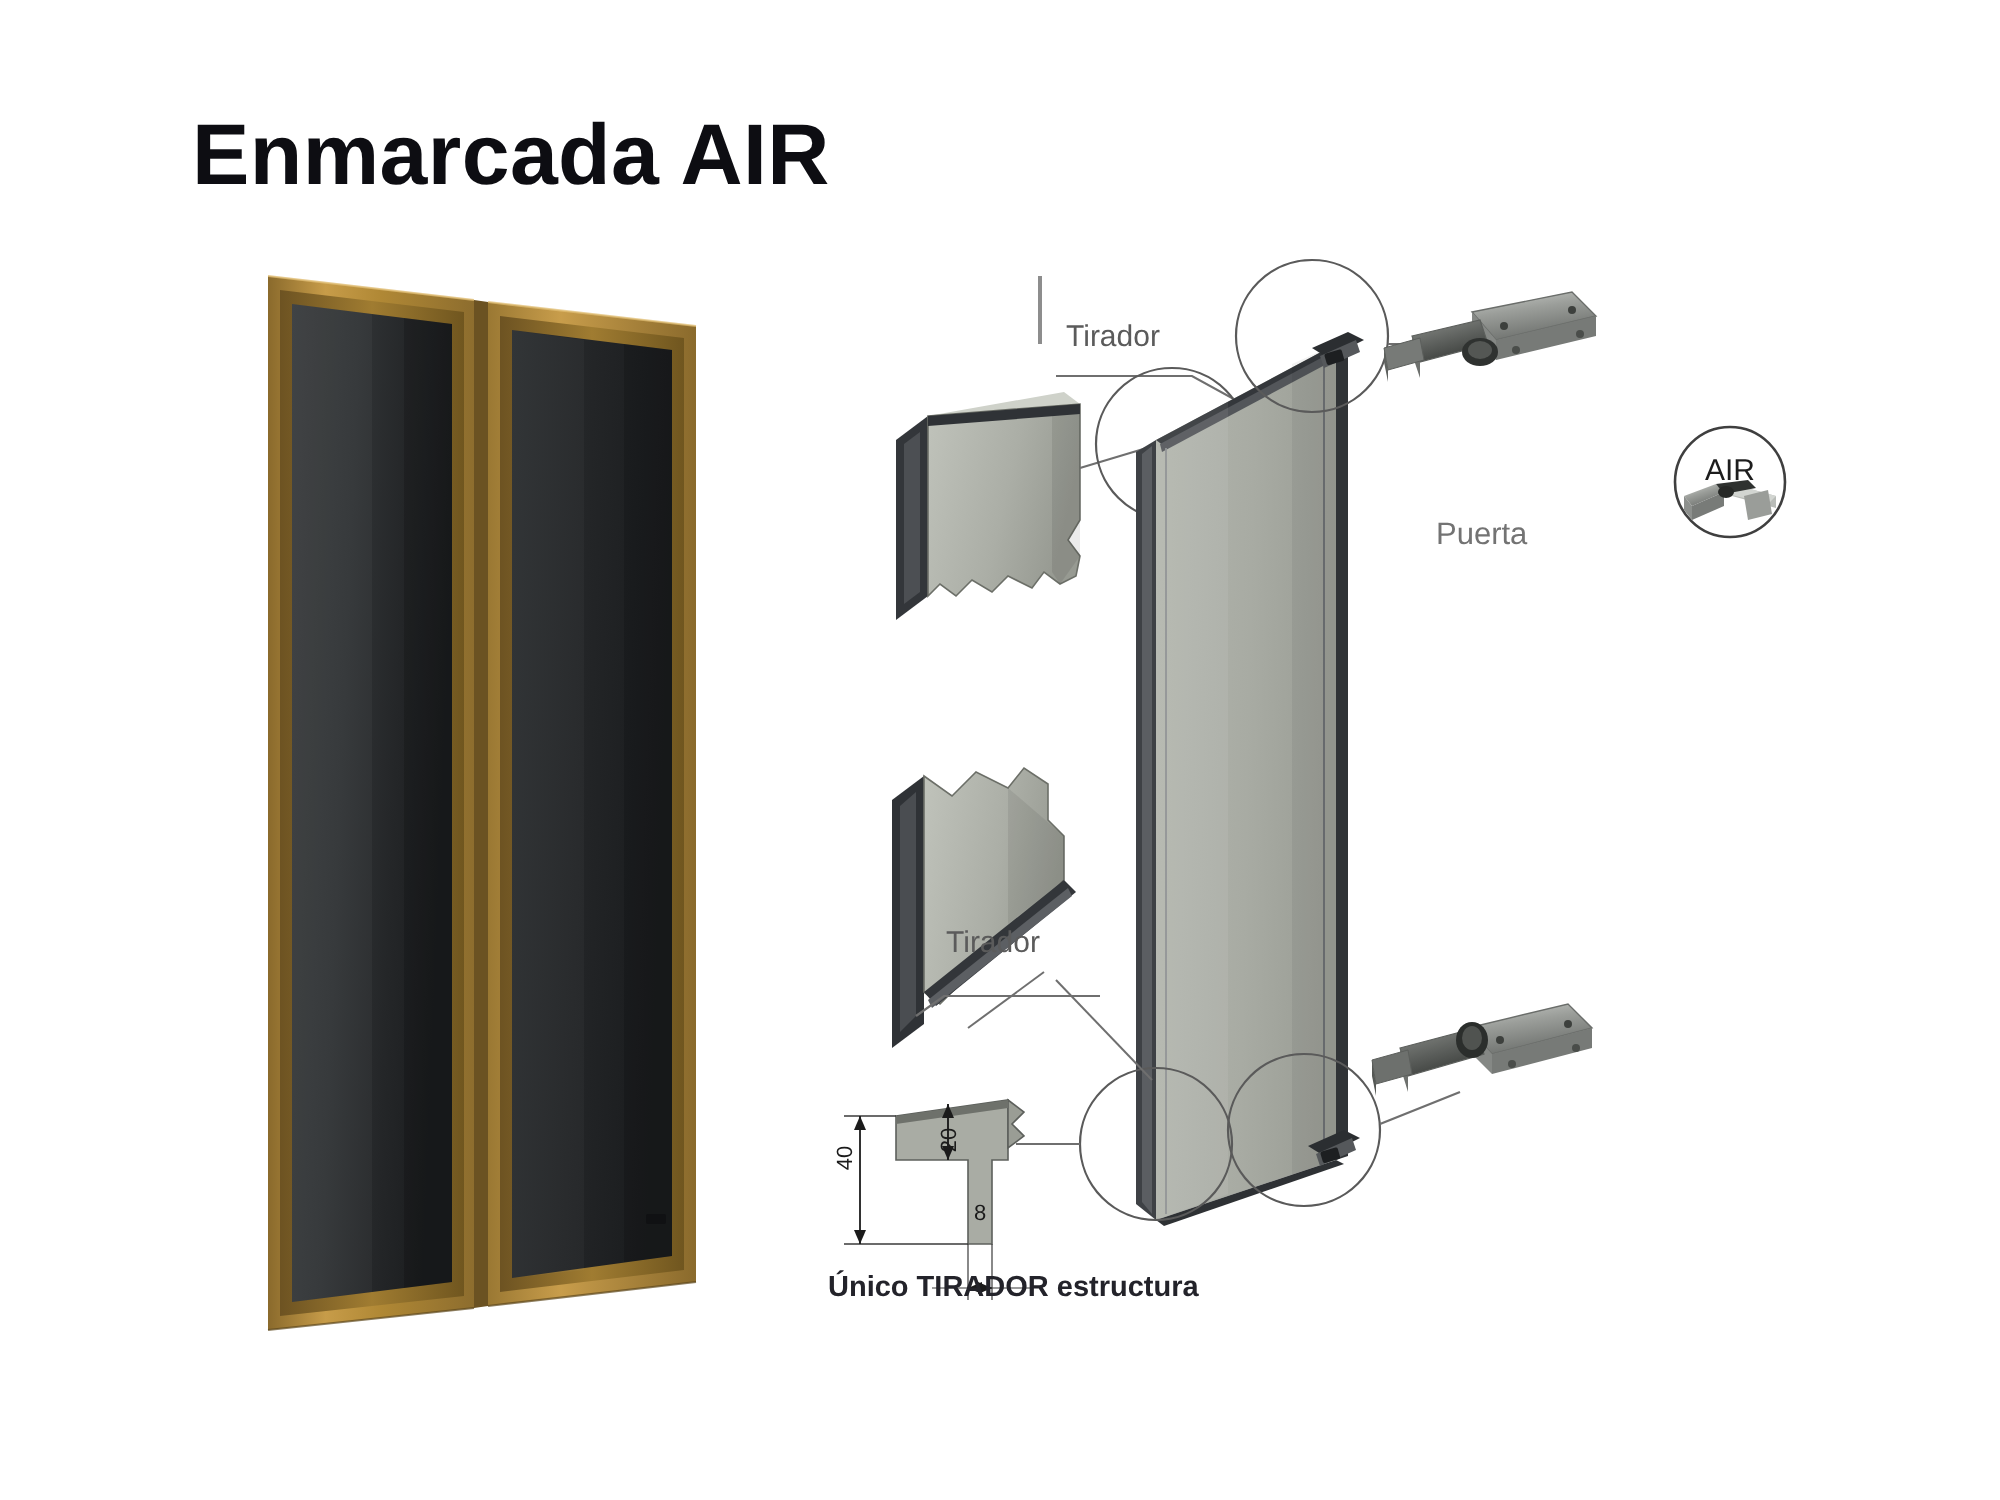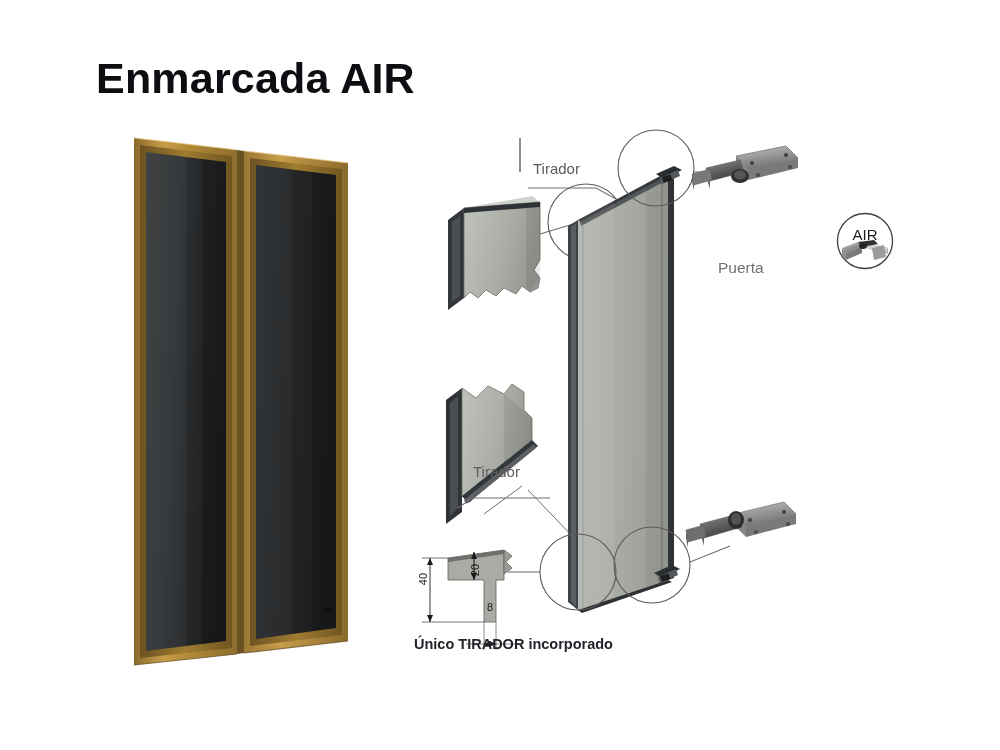--- a/index.html
+++ b/index.html
@@ -383,15 +383,15 @@
       <ellipse cx="27" cy="34" rx="4" ry="3" fill="#262826"></ellipse>
     </g>
 
     <text x="29" y="28" text-anchor="middle" font-family="Liberation Sans, sans-serif" font-size="15" font-weight="400" fill="#1d1d1d">AIR</text>
   </svg>
 
   <div id="description">
     <div>Puerta</div>
   </div>
 
-  <div id="caption-tirador">Único TIRADOR incorporado</div>
+  <div id="caption-tirador">Único TIRADOR estructura</div>
 
 </div>
 
 </body></html>

